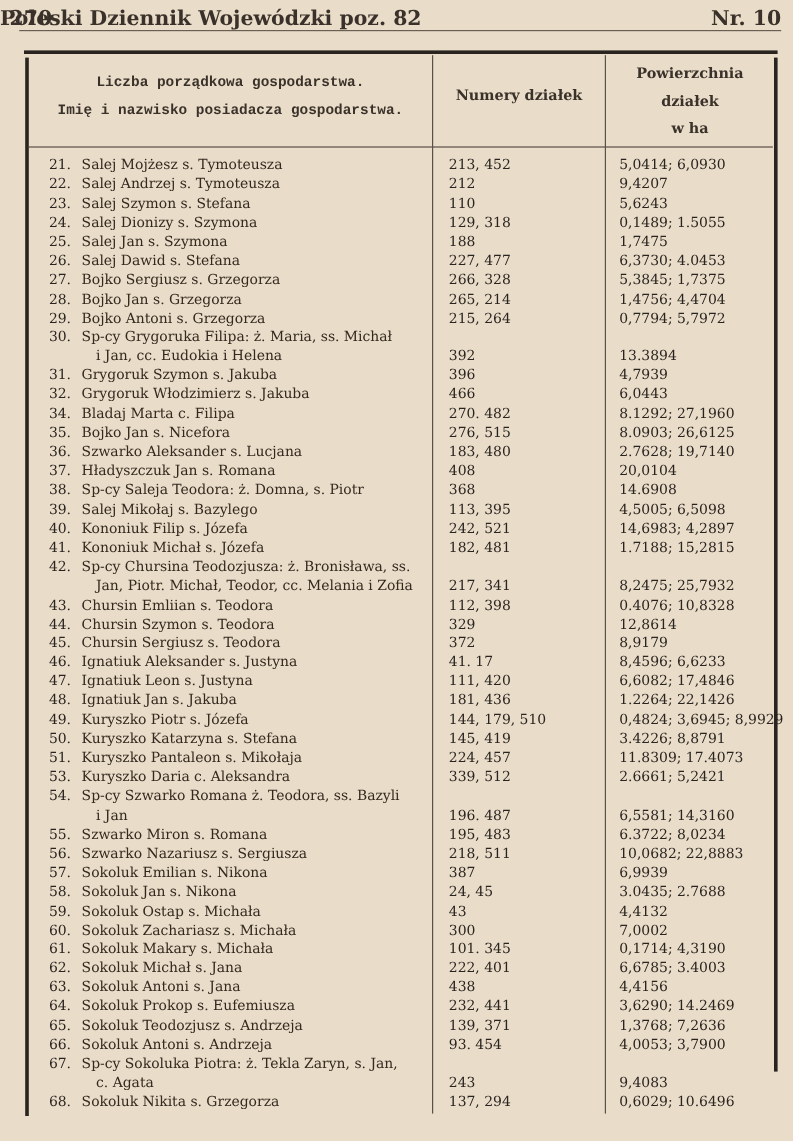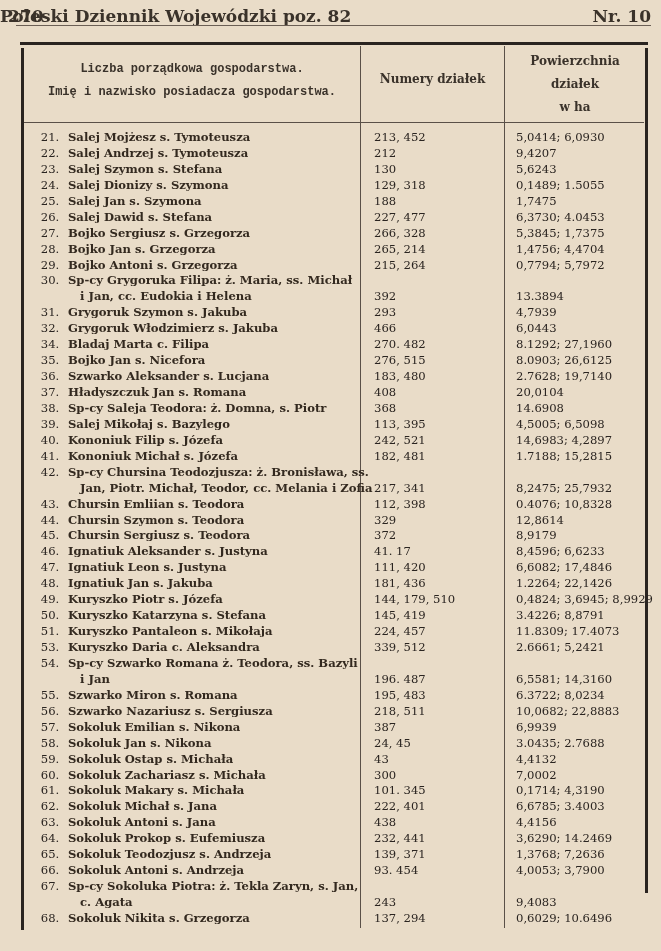--- a/index.html
+++ b/index.html
@@ -28,21 +28,21 @@
   .head-rule { position:absolute; left:8px; top:80px; width:620px; height:1px; background:#5a5048; }
 
   .th { position:absolute; font-size:12px; font-weight:bold; color:#3a322a; text-align:center; line-height:23px; }
   .th1 { left:8px; width:336px; top:16px;font-family:Liberation Mono, monospace; }
   .th2 { left:345px; width:143px; top:26px; }
   .th3 { left:489px; width:140px; top:8px;text-align:center; }
 
   .rows { position:absolute; left:0; top:88px; width:637px; }
   .row { position:relative; height:15.95px; font-size:11.6px; line-height:15.95px; white-space:nowrap; }
   .row .num { position:absolute; left:20px; width:28px; text-align:center; }
-  .row .name { position:absolute; left:52px; font-weight:bold; color:#33291f; }
+  .row .name { position:absolute; left:52px; font-weight:normal; color:#33291f; }
   .row .parcels { position:absolute; left:358px; }
   .row .area { position:absolute; left:500px; }
   .row.cont .name { left:64px;text-align:center; }
 </style>
 </head>
 <body>
 
 <div class="page-header">
   <span class="pnum">270</span>
   <span class="title">Poleski Dziennik  Wojewódzki poz. 82</span>
@@ -79,21 +79,21 @@
       </div>
       <div class="row">
         <span class="num">22.</span>
         <span class="name">Salej Andrzej s. Tymoteusza</span>
         <span class="parcels">212</span>
         <span class="area">9,4207</span>
       </div>
       <div class="row">
         <span class="num">23.</span>
         <span class="name">Salej Szymon s. Stefana</span>
-        <span class="parcels">130</span>
+        <span class="parcels">110</span>
         <span class="area">5,6243</span>
       </div>
       <div class="row">
         <span class="num">24.</span>
         <span class="name">Salej Dionizy s. Szymona</span>
         <span class="parcels">129, 318</span>
         <span class="area">0,1489; 1.5055</span>
       </div>
       <div class="row">
         <span class="num">25.</span>
@@ -133,21 +133,21 @@
       </div>
       <div class="row cont">
         <span class="num"></span>
         <span class="name">i Jan, cc. Eudokia i Helena</span>
         <span class="parcels">392</span>
         <span class="area">13.3894</span>
       </div>
       <div class="row">
         <span class="num">31.</span>
         <span class="name">Grygoruk Szymon s. Jakuba</span>
-        <span class="parcels">293</span>
+        <span class="parcels">396</span>
         <span class="area">4,7939</span>
       </div>
       <div class="row">
         <span class="num">32.</span>
         <span class="name">Grygoruk Włodzimierz s. Jakuba</span>
         <span class="parcels">466</span>
         <span class="area">6,0443</span>
       </div>
       <div class="row">
         <span class="num">34.</span>

